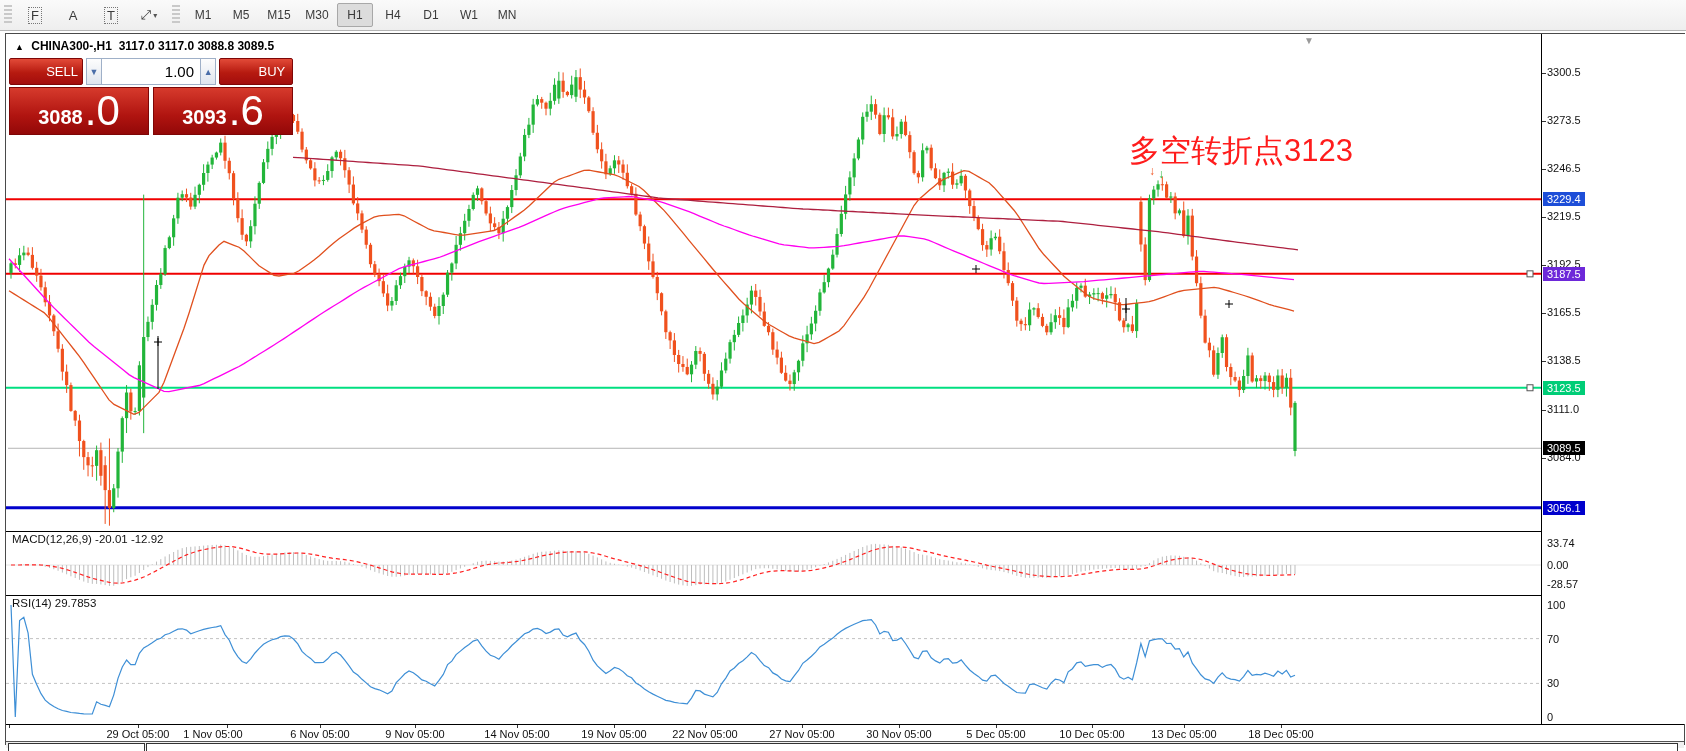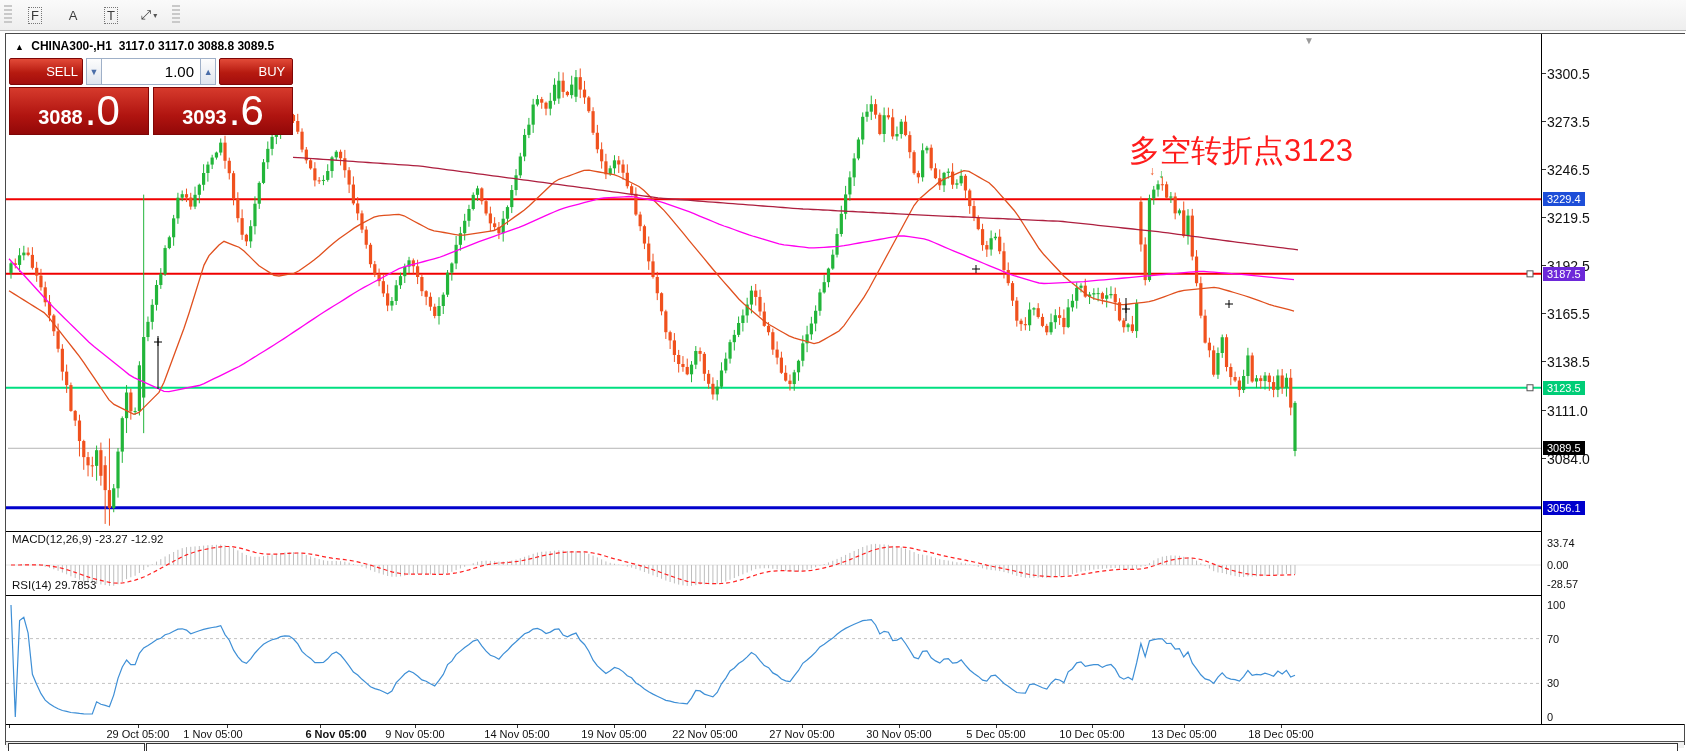--- a/index.html
+++ b/index.html
@@ -19,21 +19,21 @@
   #macd-svg{top:497px;border-top:1px solid #000;}
   #rsi-svg{top:561px;border-top:1px solid #000;}
   #date-strip{position:absolute;left:0;top:690px;width:1678px;height:16px;background:#fff;border-top:1px solid #000;}
   .date-label{position:absolute;top:3px;font-size:11px;color:#111;white-space:nowrap;transform:translateX(-50%);}
   .date-label.left{transform:none;margin-top:25px;}
   .date-tick{position:absolute;top:0;width:1px;height:3px;background:#333;}
   #bottom-cut{position:absolute;left:0;top:707px;width:1678px;height:6px;background:#f0f0f0;border-top:1px solid #555;}
   .tab-stub{position:absolute;top:1px;height:10px;background:#fff;border:1px solid #333;}
   
   #axis-strip{position:absolute;left:1535px;top:0;width:143px;height:690px;background:#fff;border-left:1px solid #000;}
-  .ptick{position:absolute;left:5px;font-size:14px;color:#111;}
+  .ptick{position:absolute;left:5px;font-size:11px;color:#111;}
   .ptick-mark{position:absolute;left:0;width:4px;height:1px;background:#333;}
   .badge{position:absolute;left:1px;font-size:11px;color:#fff;padding:1px 4px;line-height:12px;}
   
   #chart-title{position:absolute;left:9px;top:5px;font-size:12px;font-weight:700;color:#000;}
   #chart-title .tri{font-size:9px;margin-right:4px;}
   #annotation{position:absolute;font-size:31px;color:#ff1c1c;white-space:nowrap;font-weight:400;}
   .mini-arrow{position:absolute;font-size:12px;font-weight:700;}
   #shift-marker{position:absolute;font-size:10px;color:#9a9a9a;}
   .ind-label{position:absolute;left:6px;top:2px;font-size:11.5px;color:#111;}
   .ind-tick{position:absolute;font-size:11px;color:#111;left:5px;}
@@ -65,20 +65,31 @@
         </div>
         <div class="tb-btn">
           <span class="dotted-box glyph">T</span>
         </div>
         <div class="tb-btn">
           <span class="glyph">⤢</span>
           <span class="tb-caret">▾</span>
         </div>
       </div>
     <div class="tb-handle"></div>
+    <div id="tf-group" style="display: flex;">
+        <div class="tb-btn">M1</div>
+        <div class="tb-btn">M5</div>
+        <div class="tb-btn">M15</div>
+        <div class="tb-btn">M30</div>
+        <div class="tb-btn active">H1</div>
+        <div class="tb-btn">H4</div>
+        <div class="tb-btn">D1</div>
+        <div class="tb-btn">W1</div>
+        <div class="tb-btn">MN</div>
+      </div>
   </div>
 
   <div id="chart-window">
     <svg id="main-svg" width="1535" height="497">
         <line x1="0" x2="1535" y1="165.25799999999984" y2="165.25799999999984" stroke="#f00000" stroke-width="2"></line>
         <line x1="0" x2="1535" y1="239.84000000000003" y2="239.84000000000003" stroke="#f00000" stroke-width="2"></line>
         <line x1="0" x2="1535" y1="353.76" y2="353.76" stroke="#00df80" stroke-width="2"></line>
         <line x1="0" x2="1535" y1="473.73200000000014" y2="473.73200000000014" stroke="#0202cc" stroke-width="3"></line>
         <line x1="2" x2="1535" y1="414.28" y2="414.28" stroke="#b4b4b4" stroke-width="1"></line>
         <rect x="1521" y="236.84000000000003" width="6" height="6" fill="#fff" stroke="#555"></rect>
@@ -1046,22 +1057,22 @@
           <span class="main">3093</span>
           <span class="frac">.6</span>
         </div>
       </div>
     </div>
 
     <div id="annotation" style="left:1123px;top:96px;text-align:center;">多空转折点3123</div>
     <div class="mini-arrow" style="left:1143px;top:130px;color:#f0511e;">↓</div>
     <div class="mini-arrow" style="left:1152px;top:133px;color:#22b53a;">↓</div>
 
-    <div class="ind-label" style="top:499px;">MACD(12,26,9) -23.27 -12.92</div>
-    <div class="ind-label" style="top:545px;">RSI(14) 29.7853</div>
+    <div class="ind-label" style="top:499px;">MACD(12,26,9) -20.01 -12.92</div>
+    <div class="ind-label" style="top:563px;">RSI(14) 29.7853</div>
 
     <div id="axis-strip">
         <div class="ptick-mark" style="top: 38.7px;"></div>
         <div class="ptick" style="top: 31.7px;">3300.5</div>
         <div class="ptick-mark" style="top: 86.76px;"></div>
         <div class="ptick" style="top: 79.76px;">3273.5</div>
         <div class="ptick-mark" style="top: 134.82px;"></div>
         <div class="ptick" style="top: 127.82px;">3246.5</div>
         <div class="ptick-mark" style="top: 182.88px;"></div>
         <div class="ptick" style="top: 175.88px;">3219.5</div>
@@ -1090,21 +1101,21 @@
       </div>
 
     <div id="date-strip">
         <div class="date-tick" style="left: 3px;"></div>
         <div class="date-label left" style="left: 0px;">24 Oct 2018</div>
         <div class="date-tick" style="left: 132px;"></div>
         <div class="date-label" style="left: 132px;">29 Oct 05:00</div>
         <div class="date-tick" style="left: 221px;"></div>
         <div class="date-label" style="left: 207px;">1 Nov 05:00</div>
         <div class="date-tick" style="left: 314px;"></div>
-        <div class="date-label" style="left: 330px; font-weight: bold;">6 Nov 05:00</div>
+        <div class="date-label" style="left: 314px;">6 Nov 05:00</div>
         <div class="date-tick" style="left: 409px;"></div>
         <div class="date-label" style="left: 409px;">9 Nov 05:00</div>
         <div class="date-tick" style="left: 511px;"></div>
         <div class="date-label" style="left: 511px;">14 Nov 05:00</div>
         <div class="date-tick" style="left: 608px;"></div>
         <div class="date-label" style="left: 608px;">19 Nov 05:00</div>
         <div class="date-tick" style="left: 699px;"></div>
         <div class="date-label" style="left: 699px;">22 Nov 05:00</div>
         <div class="date-tick" style="left: 796px;"></div>
         <div class="date-label" style="left: 796px;">27 Nov 05:00</div>

